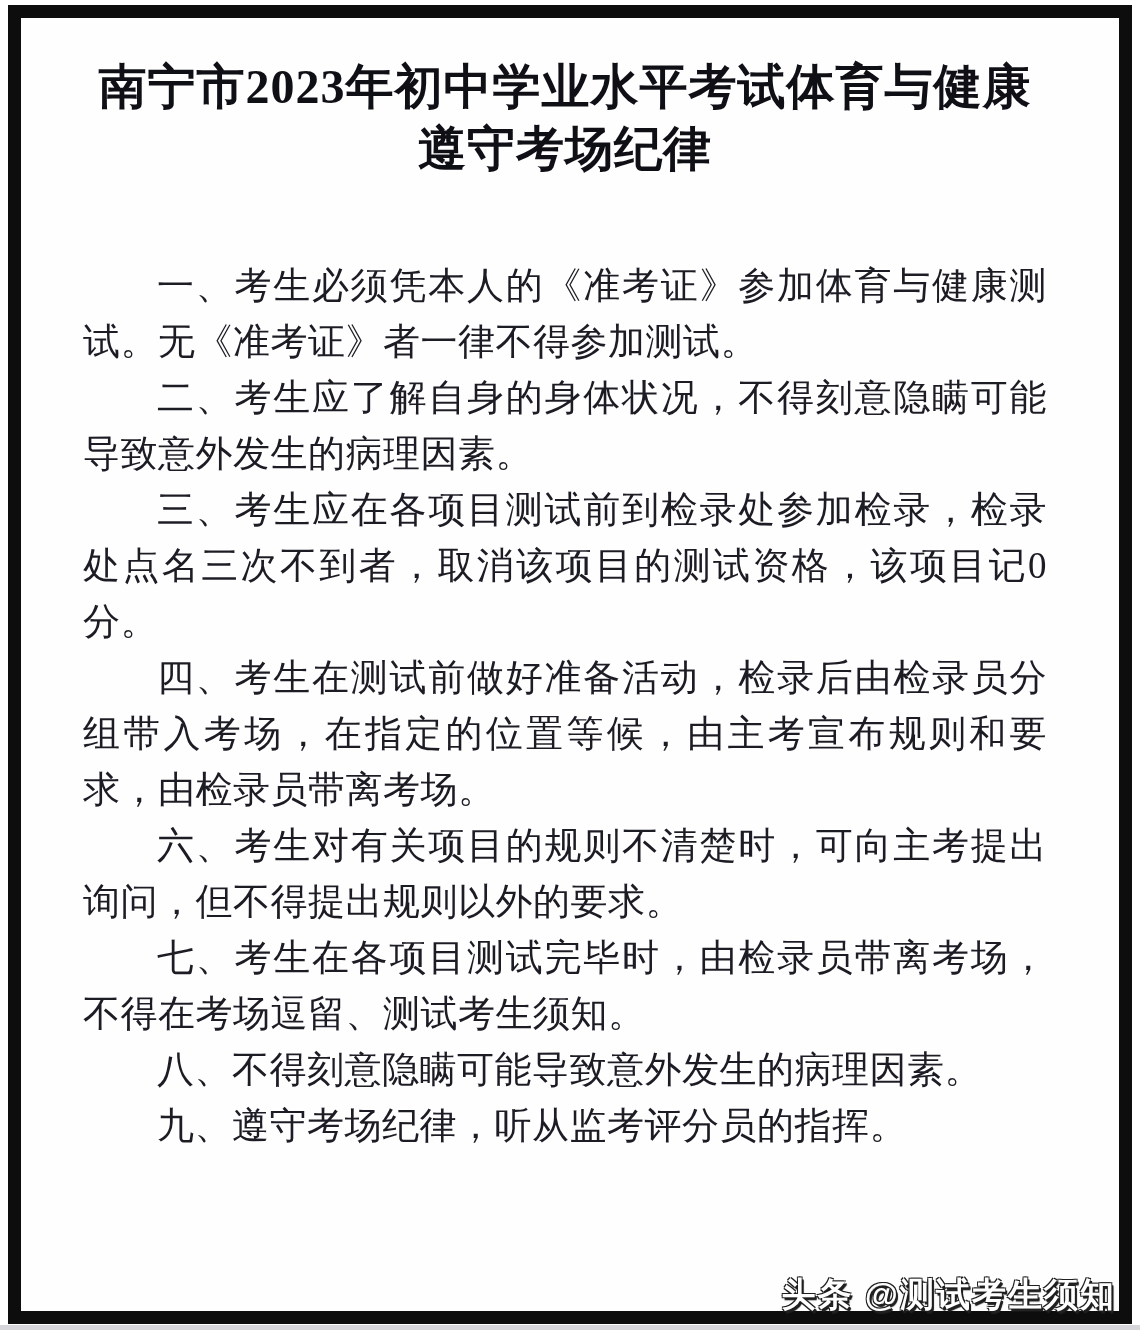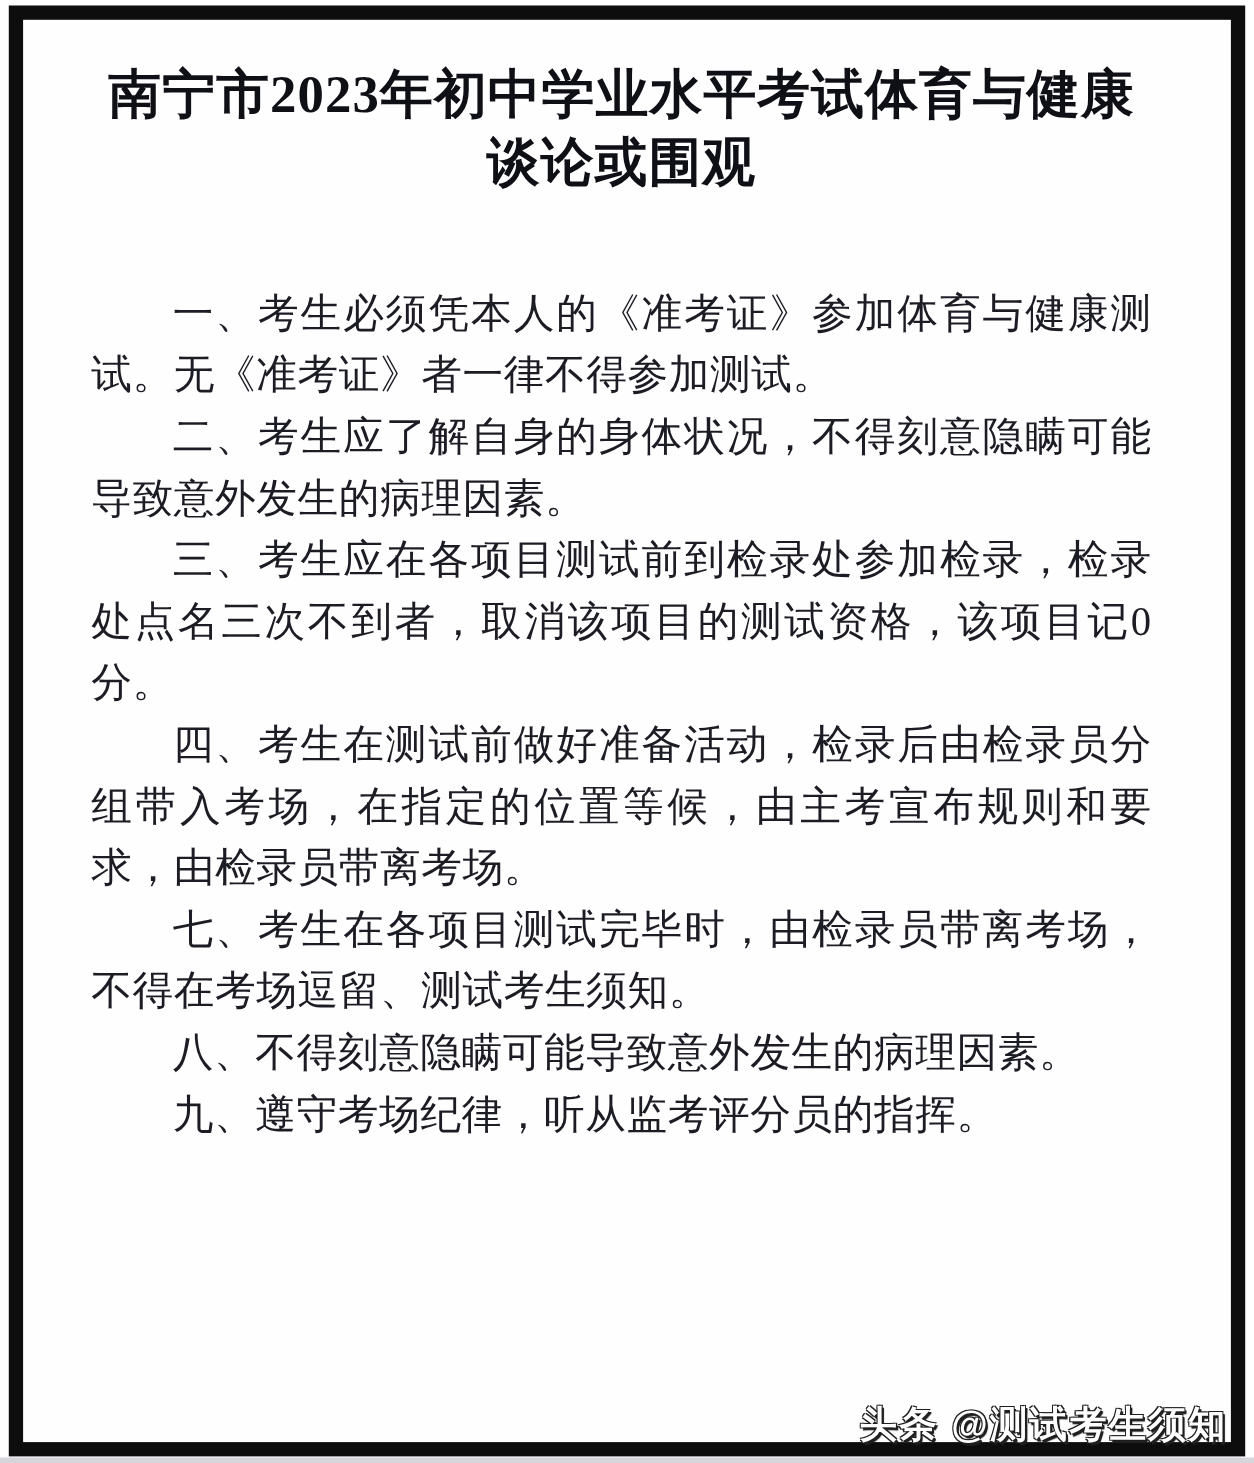--- a/index.html
+++ b/index.html
@@ -84,27 +84,28 @@
     z-index: 1;
   }
 </style>
 </head>
 <body>
 
 <div class="page">
   <div class="frame">
     <h1 class="title">
       <span class="title-line">南宁市2023年初中学业水平考试体育与健康</span>
-      <span class="title-line">谈论或围观</span>
+      <span class="title-line">遵守考场纪律</span>
     </h1>
     <div class="notice-body">
       <p>一、考生必须凭本人的《准考证》参加体育与健康测试。无《准考证》者一律不得参加测试。</p>
       <p>二、考生应了解自身的身体状况，不得刻意隐瞒可能导致意外发生的病理因素。</p>
       <p>三、考生应在各项目测试前到检录处参加检录，检录处点名三次不到者，取消该项目的测试资格，该项目记0分。</p>
       <p>四、考生在测试前做好准备活动，检录后由检录员分组带入考场，在指定的位置等候，由主考宣布规则和要求，由检录员带离考场。</p>
+      <p>六、考生对有关项目的规则不清楚时，可向主考提出询问，但不得提出规则以外的要求。</p>
       <p>七、考生在各项目测试完毕时，由检录员带离考场，不得在考场逗留、测试考生须知。</p>
       <p>八、不得刻意隐瞒可能导致意外发生的病理因素。</p>
       <p>九、遵守考场纪律，听从监考评分员的指挥。</p>
     </div>
   </div>
   <div class="watermark">头条 @测试考生须知</div>
   <div class="bottom-edge"></div>
 </div>
 
 </body></html>

